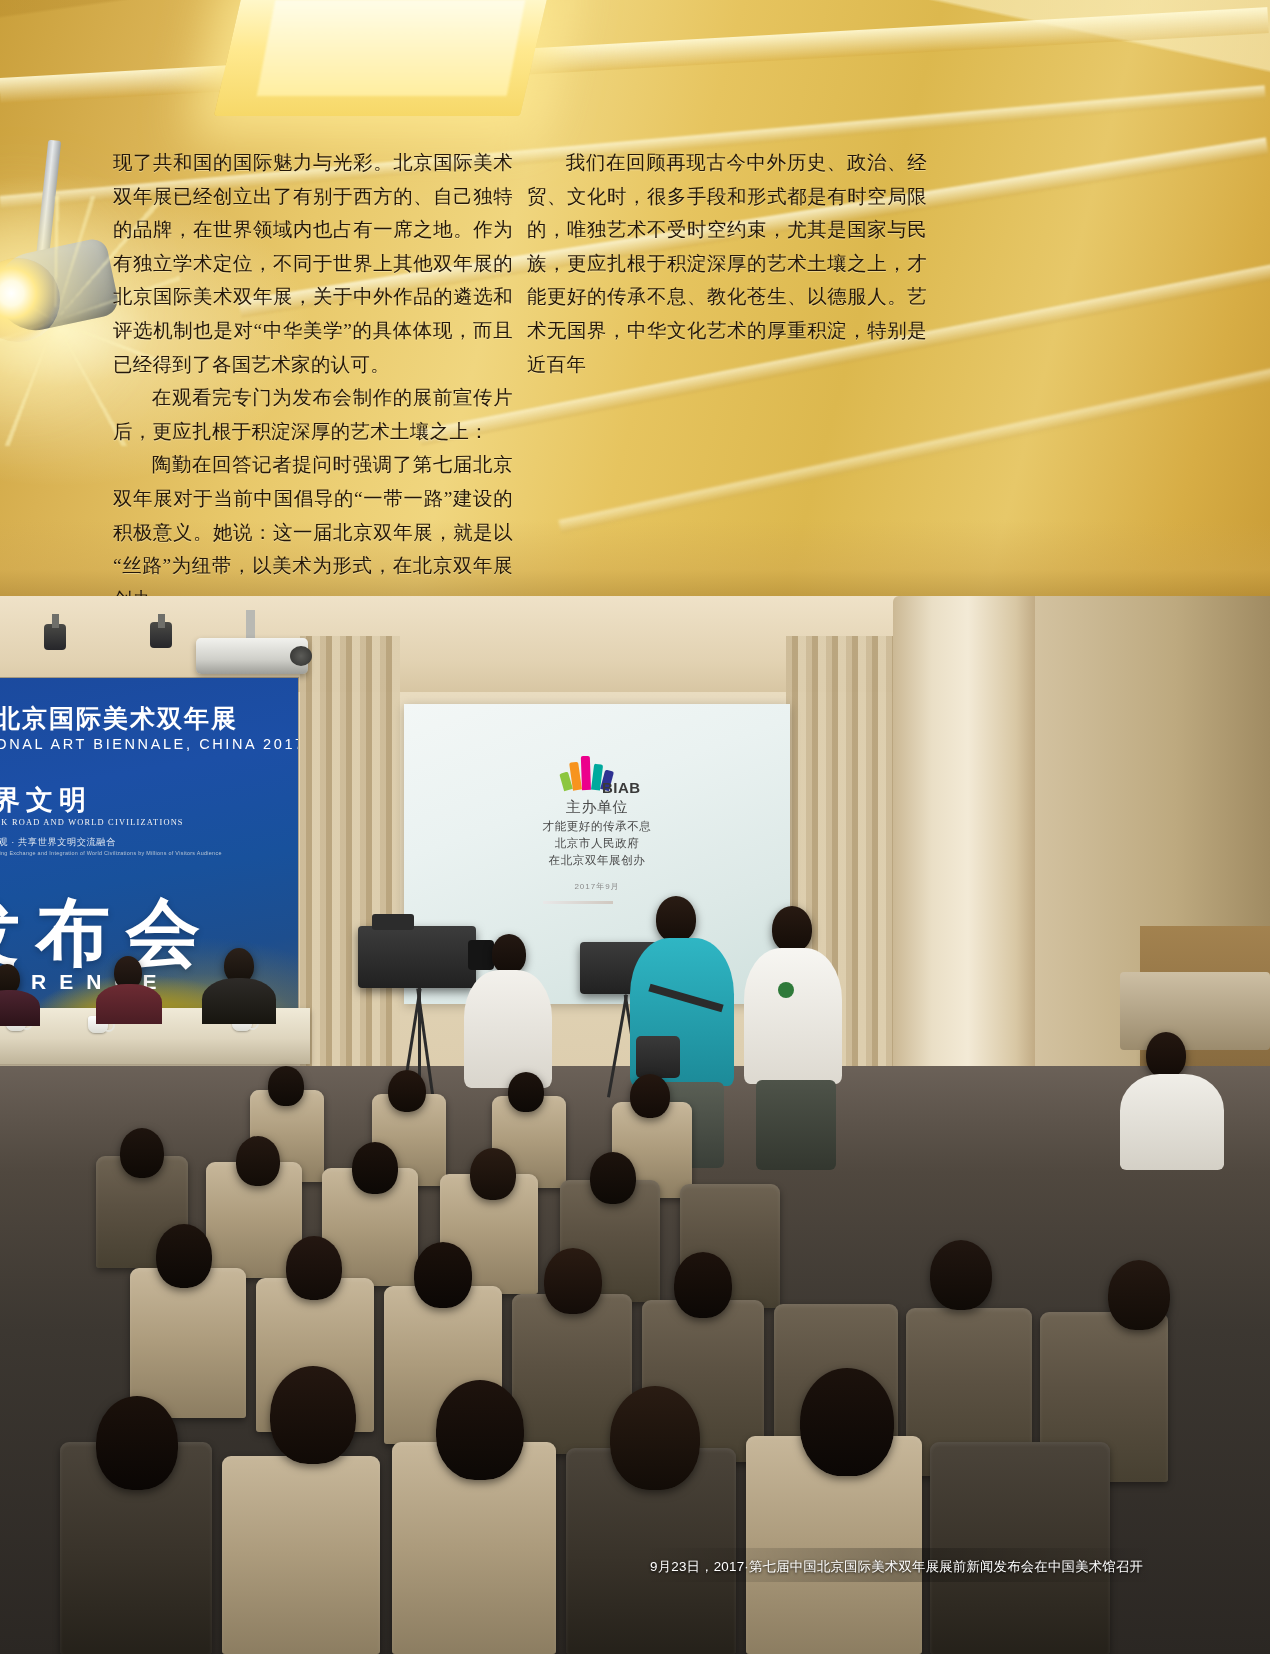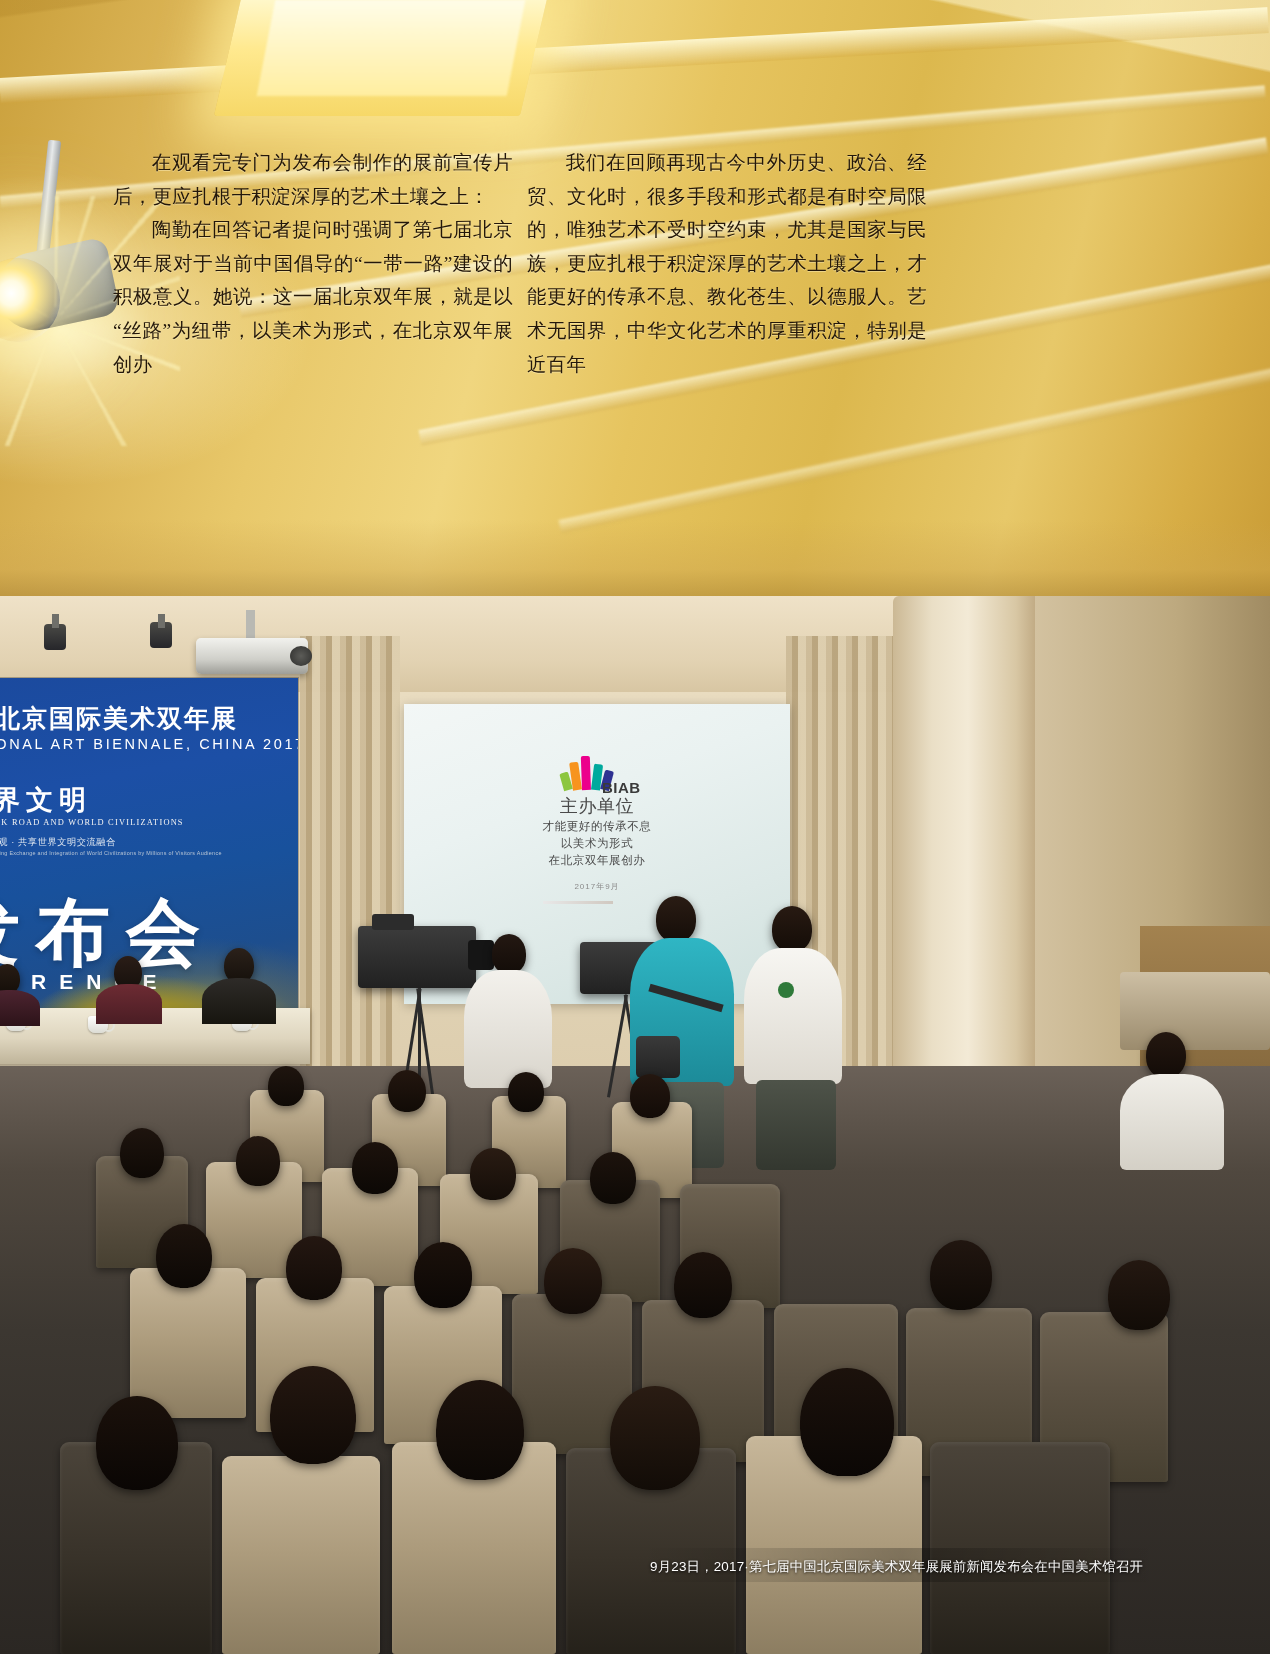--- a/index.html
+++ b/index.html
@@ -192,21 +192,21 @@
   .sl{position:absolute;bottom:8px;width:9px;border-radius:2px 2px 0 0;transform-origin:bottom center;}
   .sl1{left:6px;height:18px;background:#8cc63f;transform:rotate(-16deg);}
   .sl2{left:15px;height:28px;background:#f7941e;transform:rotate(-8deg);}
   .sl3{left:24px;height:34px;background:#ec008c;transform:rotate(-2deg);}
   .sl4{left:33px;height:26px;background:#00a99d;transform:rotate(7deg);}
   .sl5{left:42px;height:20px;background:#2e3192;transform:rotate(15deg);}
   .screen-txt{
     font-family:"Liberation Sans","DejaVu Sans",sans-serif;
     color:#4a4a4a;text-align:center;line-height:17px;font-size:11.5px;letter-spacing:.6px;
   }
-  .screen-txt .big{font-size:18px;display:block;margin-bottom:3px;}
+  .screen-txt .big{font-size:15px;display:block;margin-bottom:3px;}
   .screen-date{font-size:8px;color:#8a8a8a;margin-top:9px;letter-spacing:1px;}
   .screen-bar{width:70px;height:3px;margin-top:6px;background:linear-gradient(90deg,#e8e8e8,#d0c8c0);}
 
   
   .banner{
     position:absolute;left:-24px;top:82px;width:322px;height:380px;
     background:
       radial-gradient(ellipse 220px 120px at 70% 92%,rgba(196,170,40,.78) 0%,rgba(150,140,60,.25) 45%,rgba(0,0,0,0) 75%),
       linear-gradient(170deg,#1b4a9e 0%,#1c4fa6 28%,#18519c 52%,#1d4e8e 72%,#4a5a6a 100%);
     overflow:hidden;
@@ -333,20 +333,21 @@
     <div class="fixture">
       <div class="fx-arm"></div>
       <div class="fx-body"></div>
       <div class="fx-ray"></div>
       <div class="fx-lens"></div>
     </div>
   </div>
 
   <div class="textlayer">
     <div class="col col-left">
+      <p>现了共和国的国际魅力与光彩。北京国际美术双年展已经创立出了有别于西方的、自己独特的品牌，在世界领域内也占有一席之地。作为有独立学术定位，不同于世界上其他双年展的北京国际美术双年展，关于中外作品的遴选和评选机制也是对“中华美学”的具体体现，而且已经得到了各国艺术家的认可。</p>
       <p class="ind">在观看完专门为发布会制作的展前宣传片后，更应扎根于积淀深厚的艺术土壤之上：</p>
       <p class="ind">陶勤在回答记者提问时强调了第七届北京双年展对于当前中国倡导的“一带一路”建设的积极意义。她说：这一届北京双年展，就是以“丝路”为纽带，以美术为形式，在北京双年展创办</p>
     </div>
     <div class="col col-right">
       <p class="ind">我们在回顾再现古今中外历史、政治、经贸、文化时，很多手段和形式都是有时空局限的，唯独艺术不受时空约束，尤其是国家与民族，更应扎根于积淀深厚的艺术土壤之上，才能更好的传承不息、教化苍生、以德服人。艺术无国界，中华文化艺术的厚重积淀，特别是近百年</p>
     </div>
   </div>
 
   <div class="photo">
 
@@ -373,21 +374,21 @@
           <i class="sl sl1"></i>
             <i class="sl sl2"></i>
             <i class="sl sl3"></i>
             <i class="sl sl4"></i>
             <i class="sl sl5"></i>
           <span>BIAB</span>
         </div>
         <div class="screen-txt">
           <span class="big">主办单位</span>
           <span>才能更好的传承不息</span><br>
-          <span>以美术为形式</span><br>
+          <span>北京市人民政府</span><br>
           <span>在北京双年展创办</span>
           <div class="screen-date">2017年9月</div>
           <div class="screen-bar"></div>
         </div>
       </div>
     </div>
 
     <div class="banner">
       <div class="bn-hill"></div>
       <div class="bn-l1">国北京国际美术双年展</div>

